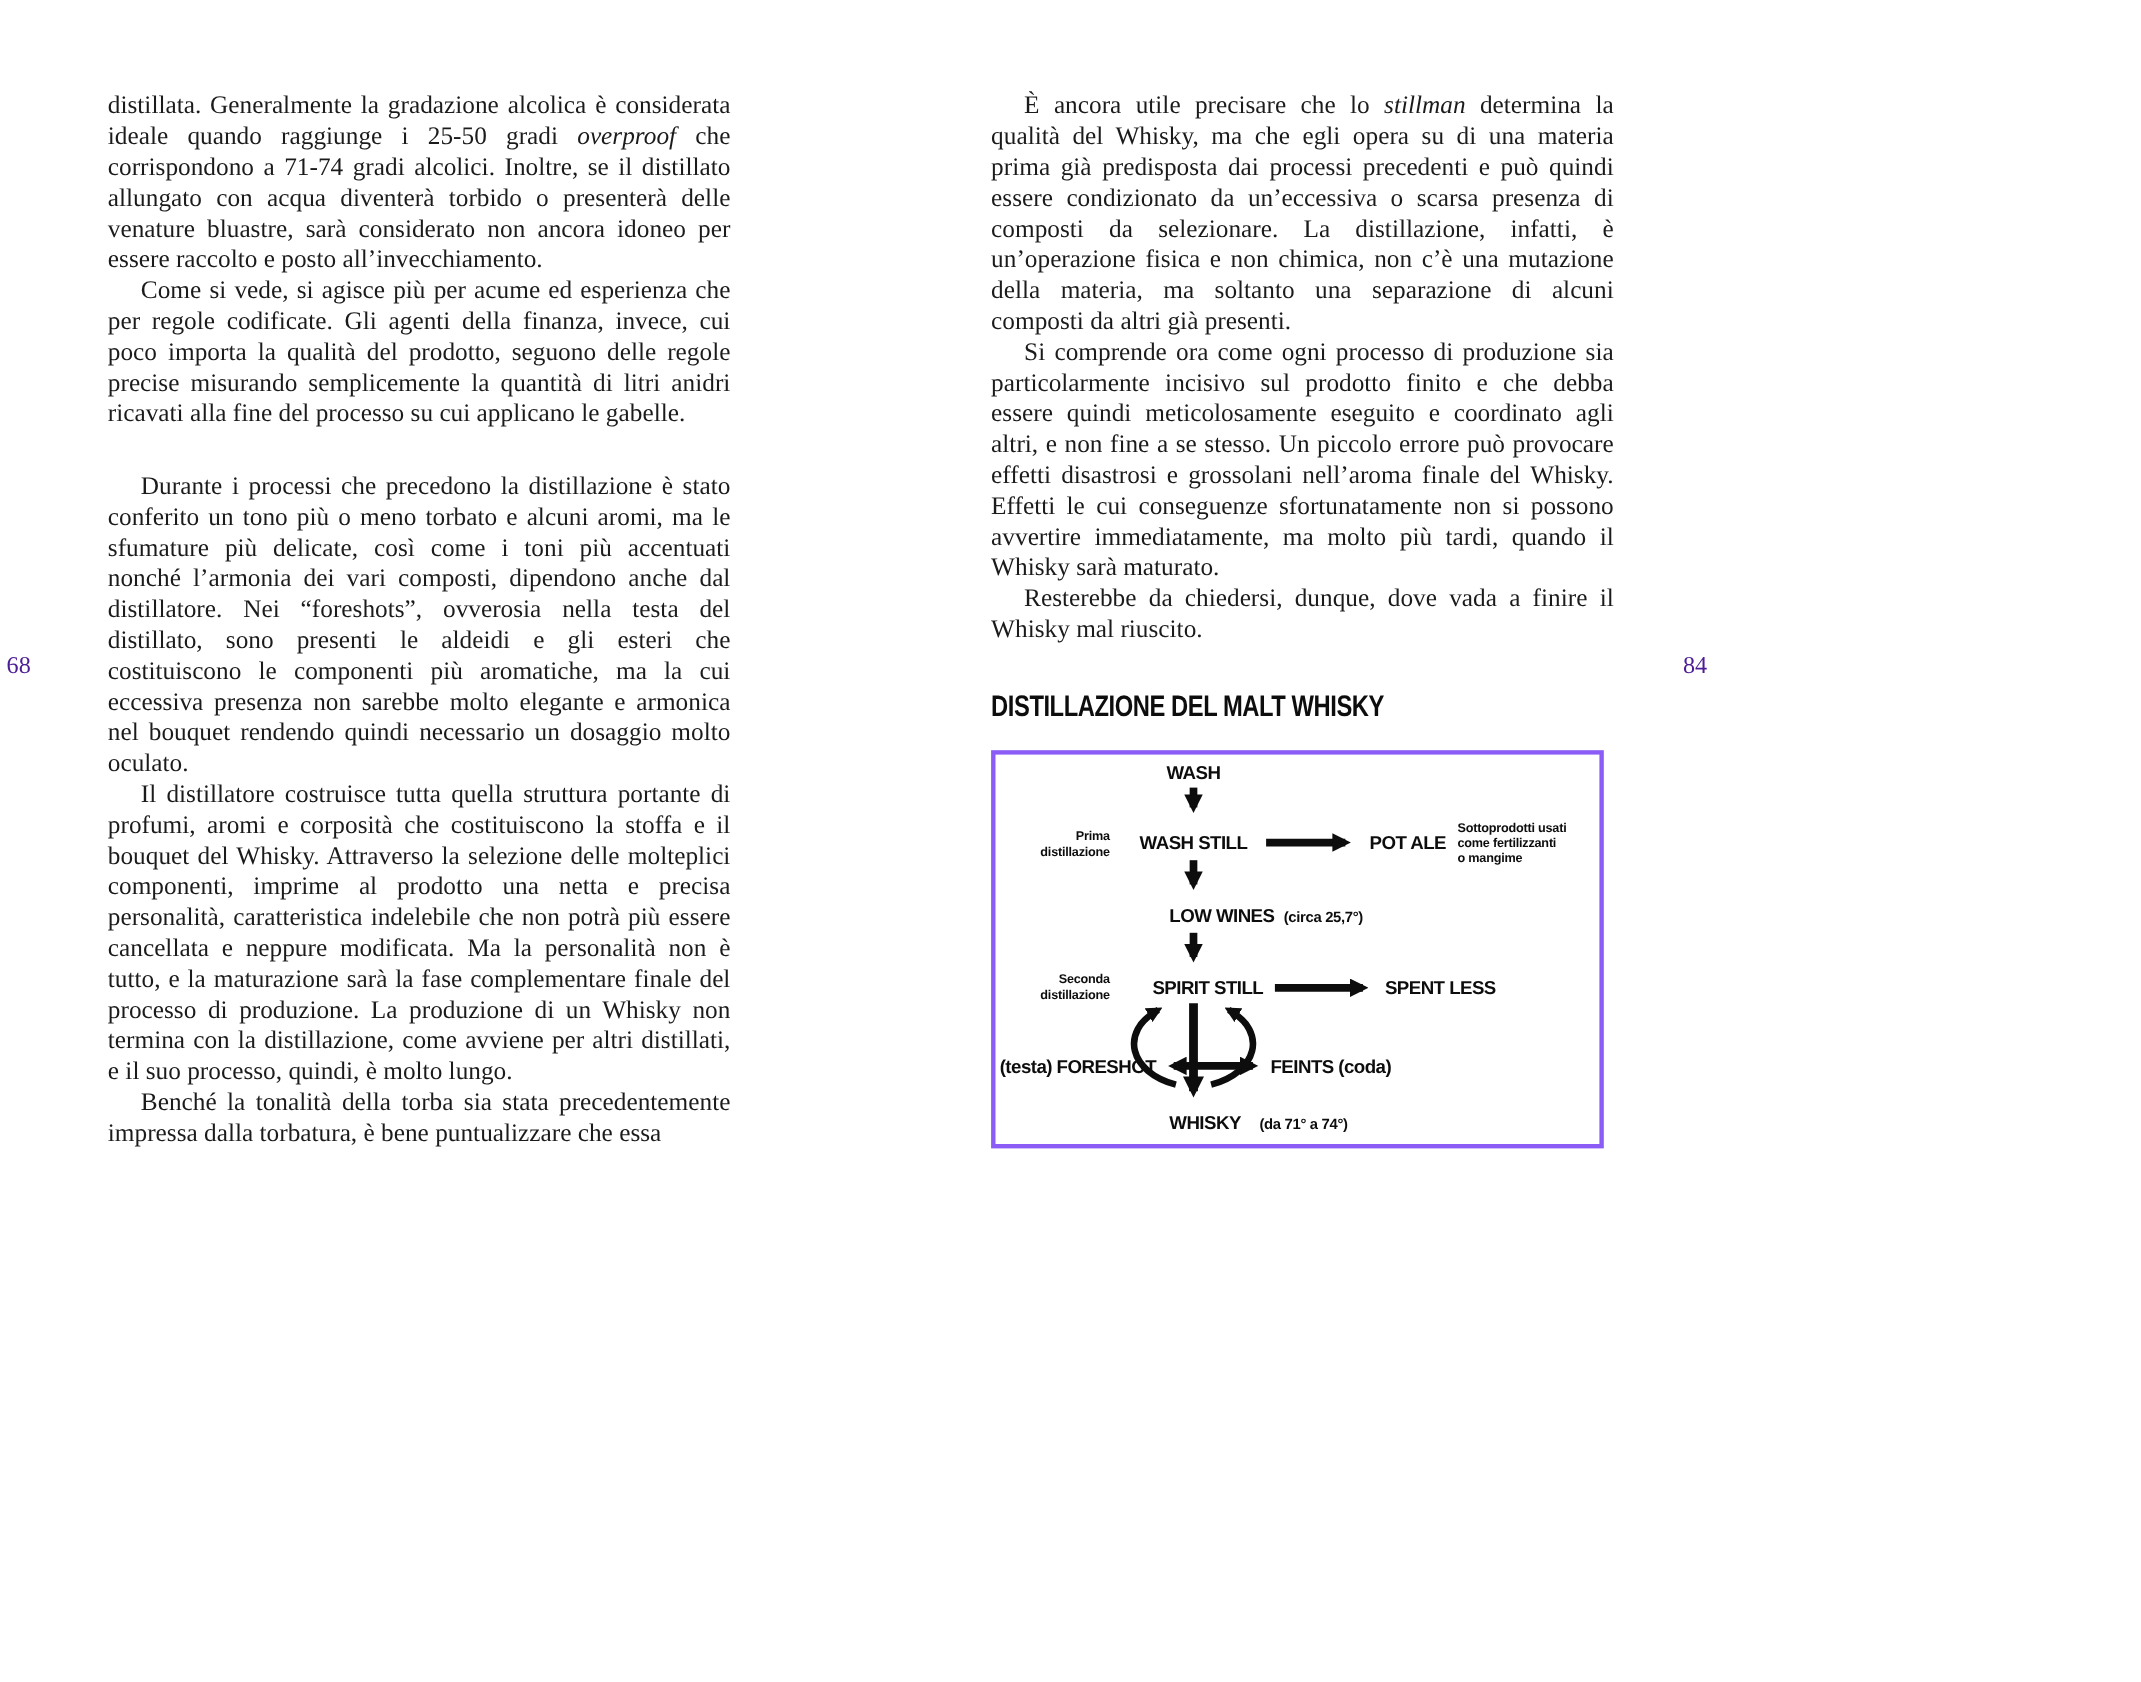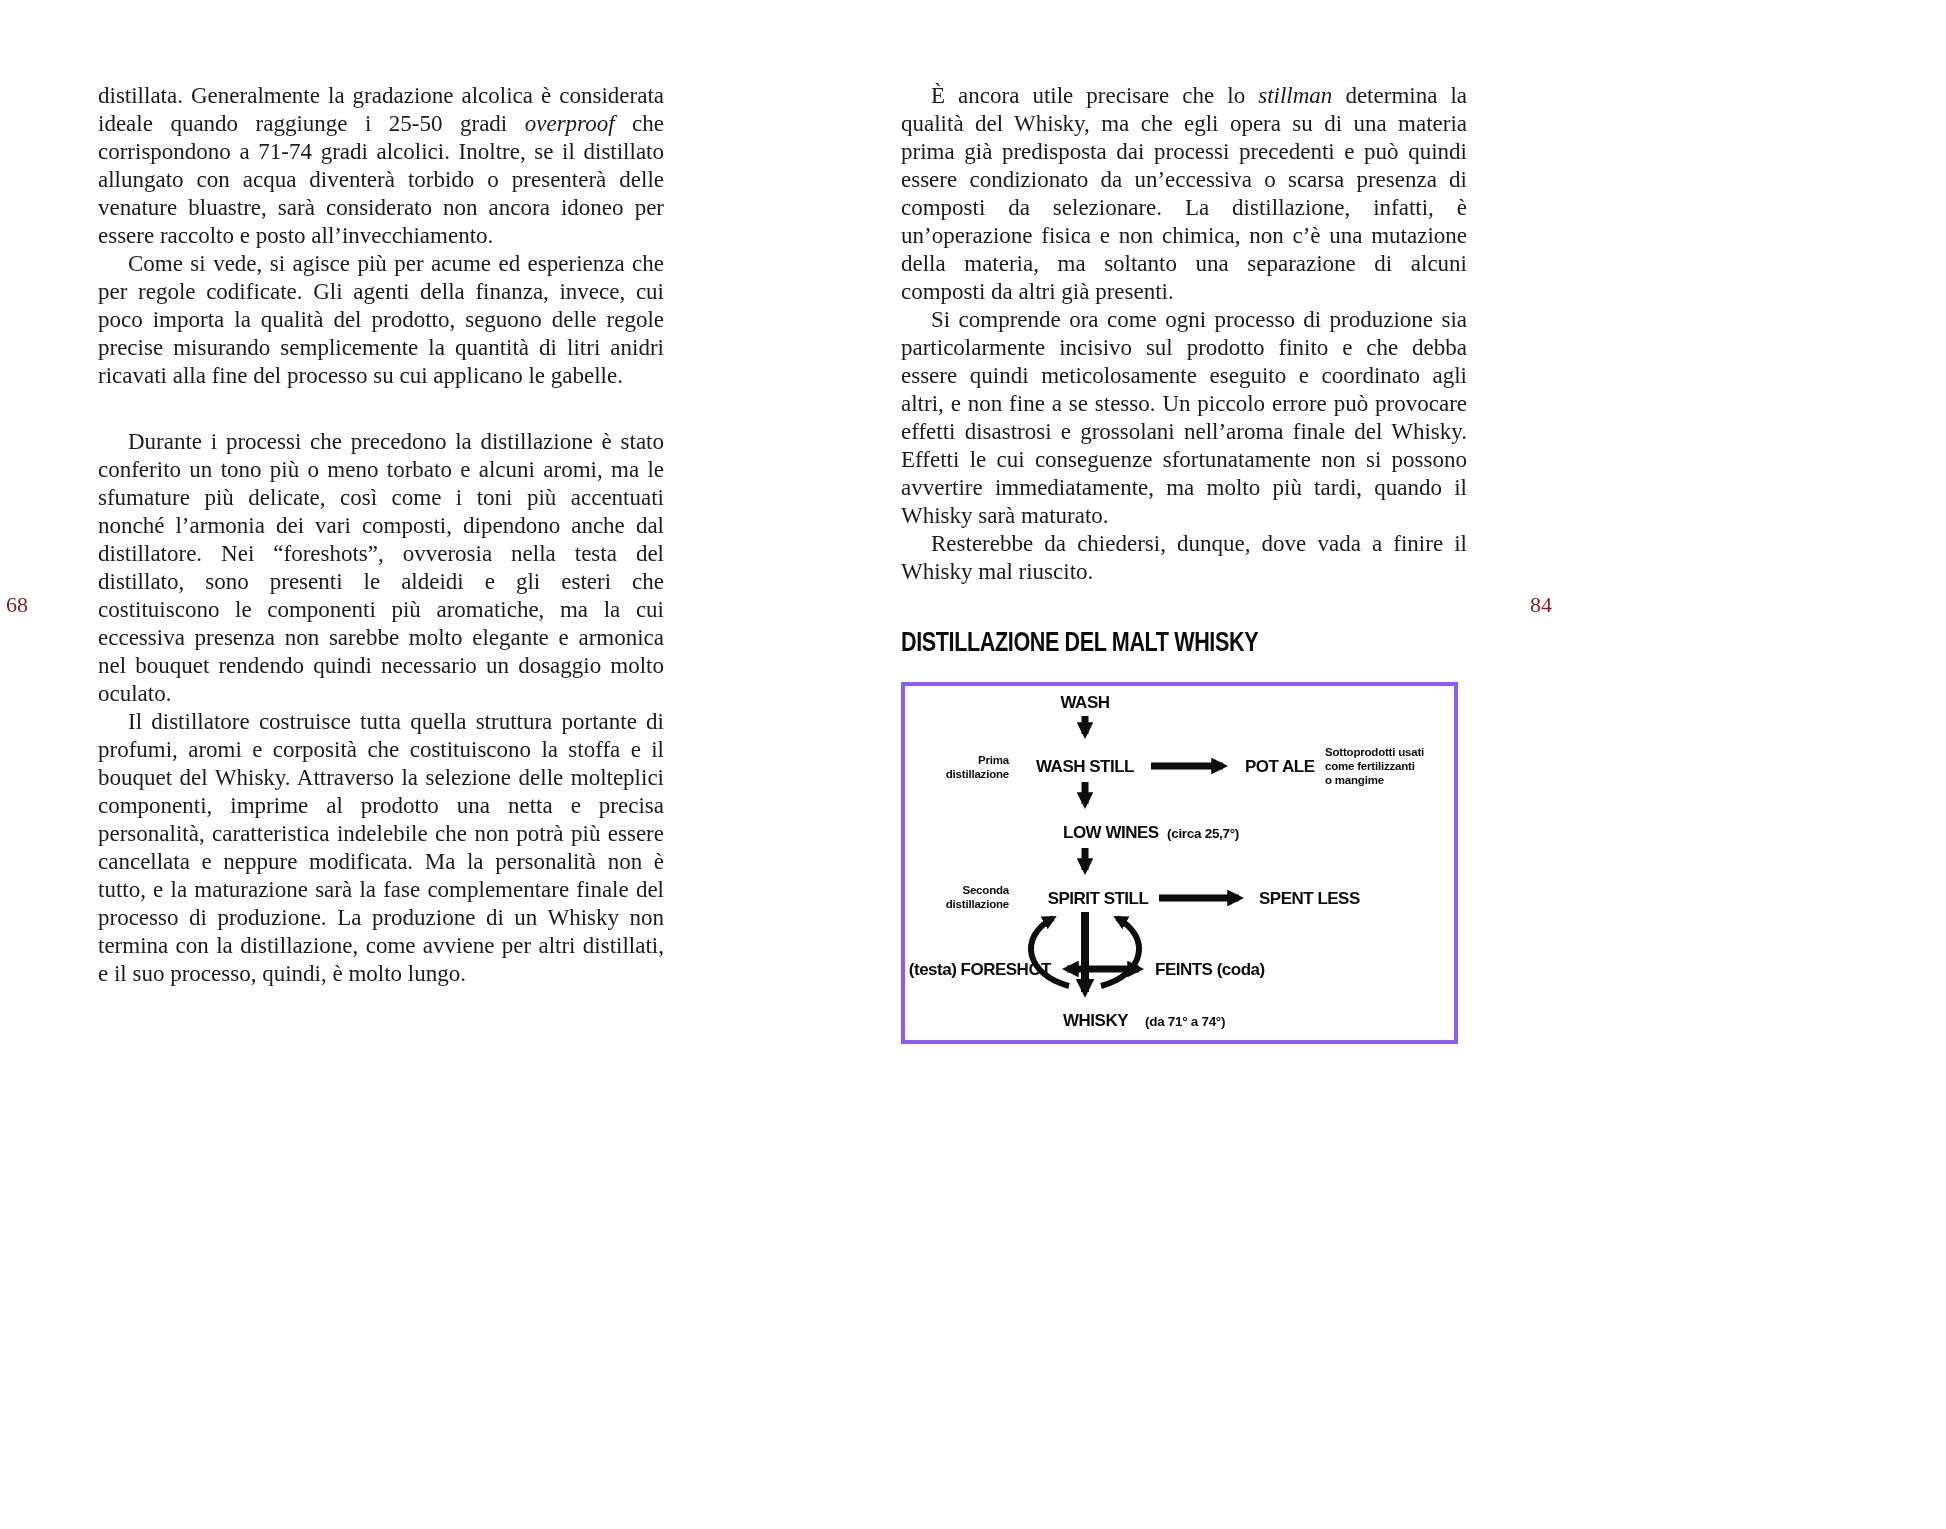--- a/index.html
+++ b/index.html
@@ -23,21 +23,21 @@
   }
   #col-left  { left:98px; }
   #col-right { left:901px; }
   .para { margin:0; }
   .para.indent { text-indent:30px; }
   .para.gap { margin-top:38px; }
   .para em { font-style:italic; }
   .pageno {
     position:absolute;
     font-size:22px;
-    color:#7f1d1d;
+    color:#4c1d95;
   }
   #pn-left  { left:6px;    top:592px; }
   #pn-right { left:1530px; top:592px; }
   .diagram-title {
     font-family:"Liberation Sans", sans-serif;
     font-weight:bold;
     font-size:27px;
     letter-spacing:-0.5px;
     color:#0d0d0d;
     margin:42px 0 0 0;
@@ -65,20 +65,21 @@
 </style>
 </head>
 <body>
 
 <div class="pageno" id="pn-left">68</div>
 <div class="text-col" id="col-left">
     <p class="para"><span>distillata. Generalmente la gradazione alcolica è considerata ideale quando raggiunge i 25-50 gradi </span><em>overproof</em><span> che corrispondono a 71-74 gradi alcolici. Inoltre, se il distillato allungato con acqua diventerà torbido o presenterà delle venature bluastre, sarà considerato non ancora idoneo per essere raccolto e posto all’invecchiamento.</span></p>
     <p class="para indent"><span>Come si vede, si agisce più per acume ed esperienza che per regole codificate. Gli agenti della finanza, invece, cui poco importa la qualità del prodotto, seguono delle regole precise misurando semplicemente la quantità di litri anidri ricavati alla fine del processo su cui applicano le gabelle.</span></p>
     <p class="para indent gap"><span>Durante i processi che precedono la distillazione è stato conferito un tono più o meno torbato e alcuni aromi, ma le sfumature più delicate, così come i toni più accentuati nonché l’armonia dei vari composti, dipendono anche dal distillatore. Nei “foreshots”, ovverosia nella testa del distillato, sono presenti le aldeidi e gli esteri che costituiscono le componenti più aromatiche, ma la cui eccessiva presenza non sarebbe molto elegante e armonica nel bouquet rendendo quindi necessario un dosaggio molto oculato.</span></p>
     <p class="para indent"><span>Il distillatore costruisce tutta quella struttura portante di profumi, aromi e corposità che costituiscono la stoffa e il bouquet del Whisky. Attraverso la selezione delle molteplici componenti, imprime al prodotto una netta e precisa personalità, caratteristica indelebile che non potrà più essere cancellata e neppure modificata. Ma la personalità non è tutto, e la maturazione sarà la fase complementare finale del processo di produzione. La produzione di un Whisky non termina con la distillazione, come avviene per altri distillati, e il suo processo, quindi, è molto lungo.</span></p>
+    <p class="para indent"><span>Benché la tonalità della torba sia stata precedentemente impressa dalla torbatura, è bene puntualizzare che essa</span></p>
   </div>
 
 <div class="pageno" id="pn-right">84</div>
 <div class="text-col" id="col-right">
   <div>
       <p class="para indent"><span>È ancora utile precisare che lo </span><em>stillman</em><span> determina la qualità del Whisky, ma che egli opera su di una materia prima già predisposta dai processi precedenti e può quindi essere condizionato da un’eccessiva o scarsa presenza di composti da selezionare. La distillazione, infatti, è un’operazione fisica e non chimica, non c’è una mutazione della materia, ma soltanto una separazione di alcuni composti da altri già presenti.</span></p>
       <p class="para indent"><span>Si comprende ora come ogni processo di produzione sia particolarmente incisivo sul prodotto finito e che debba essere quindi meticolosamente eseguito e coordinato agli altri, e non fine a se stesso. Un piccolo errore può provocare effetti disastrosi e grossolani nell’aroma finale del Whisky. Effetti le cui conseguenze sfortunatamente non si possono avvertire immediatamente, ma molto più tardi, quando il Whisky sarà maturato.</span></p>
       <p class="para indent"><span>Resterebbe da chiedersi, dunque, dove vada a finire il Whisky mal riuscito.</span></p>
     </div>
 

